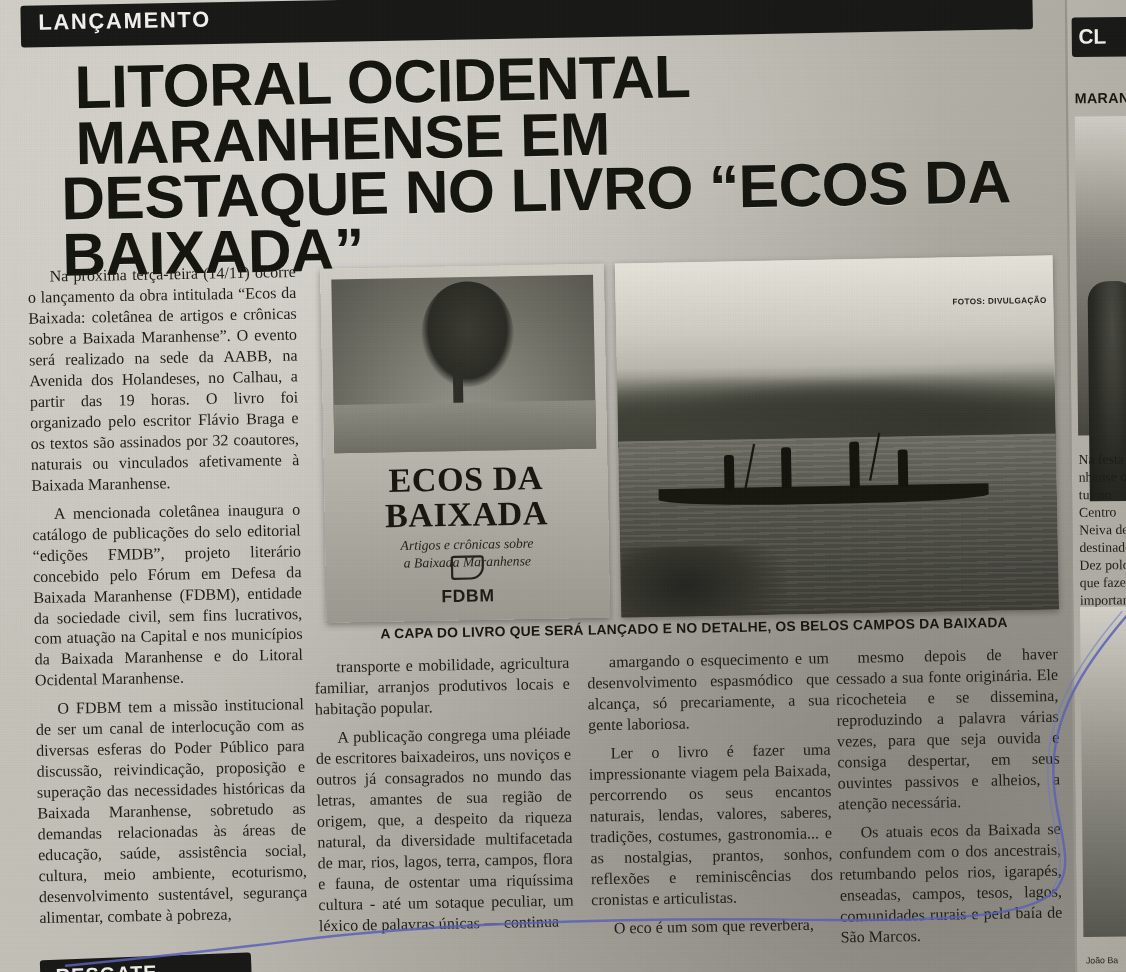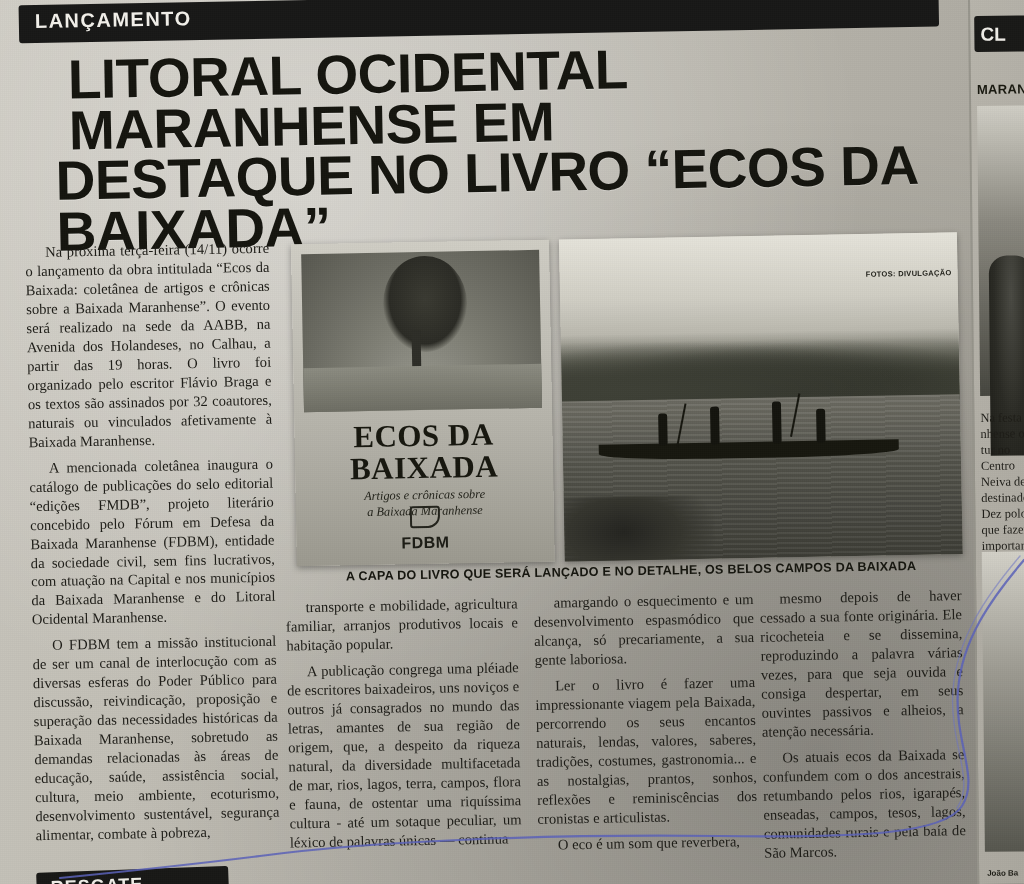--- a/index.html
+++ b/index.html
@@ -355,21 +355,21 @@
     position: absolute;
     left: 6px; top: 552px;
     width: 58px; height: 300px;
     background: linear-gradient(180deg, #d2d0c7 0%, #9c9a91 40%, #56564e 100%);
   }
   .rc-credit {
     position: absolute;
     left: 8px; bottom: 6px;
     font-family: "Liberation Sans", sans-serif;
     font-size: 8px;
-    font-weight: bold;
+    font-weight: normal;
     color: #1d1d16;
   }
 
   
   .bottom-tab {
     position: absolute;
     left: 14px;
     bottom: -12px;
     width: 192px;
     height: 34px;

